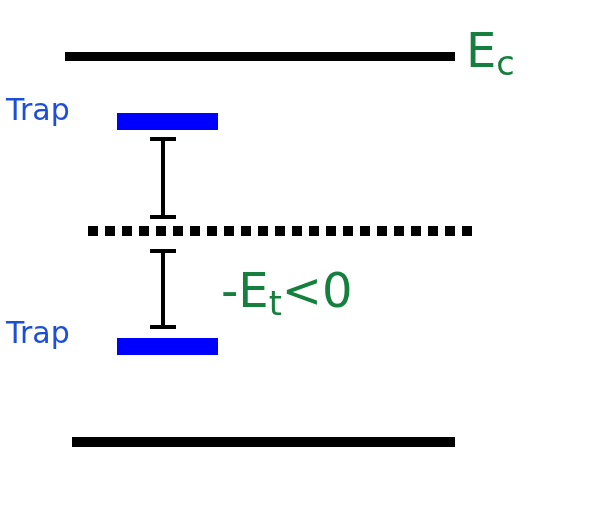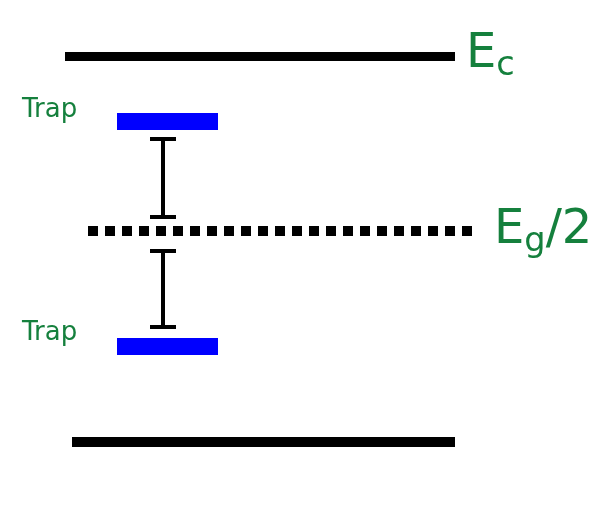--- a/index.html
+++ b/index.html
@@ -42,24 +42,24 @@
     color:#15803d;
     white-space:nowrap;
   }
   .big-label sub{
     font-size:0.70em;
     line-height:0;
     vertical-align:-0.25em;
   }
   .trap-label{
     position:absolute;
-    left:22px;
-    font-size:26px;
+    left:6px;
+    font-size:30px;
     line-height:1;
-    color:#15803d;
+    color:#1d4ed8;
   }
   .trap-label-upper{ top:95px; }
   .trap-label-lower{ top:318px; }
   .ec-label{ left:466px; top:26px;  }
   .ev-label{ left:466px; top:416px; }
   .eg-label{ left:494px; top:202px; }
   .etpos-label{ left:197px; top:149px; }
   .etneg-label{ left:221px; top:266px; }
   .errbar{
     position:absolute;
@@ -93,26 +93,26 @@
   <div class="trap-label trap-label-upper">Trap</div>
   <div class="trap-bar trap-bar-upper"></div>
 
   <div class="errbar errbar-pos">
     <div class="cap cap-top"></div>
     <div class="stem"></div>
     <div class="cap cap-bottom"></div>
   </div>
 
   <div class="dotted-line"></div>
-  <div class="big-label eg-label"><span>E</span><sub>g</sub><span>/2</span></div>
 
   <div class="errbar errbar-neg">
     <div class="cap cap-top"></div>
     <div class="stem"></div>
     <div class="cap cap-bottom"></div>
   </div>
+  <div class="big-label etneg-label"><span>-E</span><sub>t</sub><span>&lt;0</span></div>
 
   <div class="trap-label trap-label-lower">Trap</div>
   <div class="trap-bar trap-bar-lower"></div>
 
   <div class="band-line ev-line"></div>
 
 </div>
 
 </body></html>

